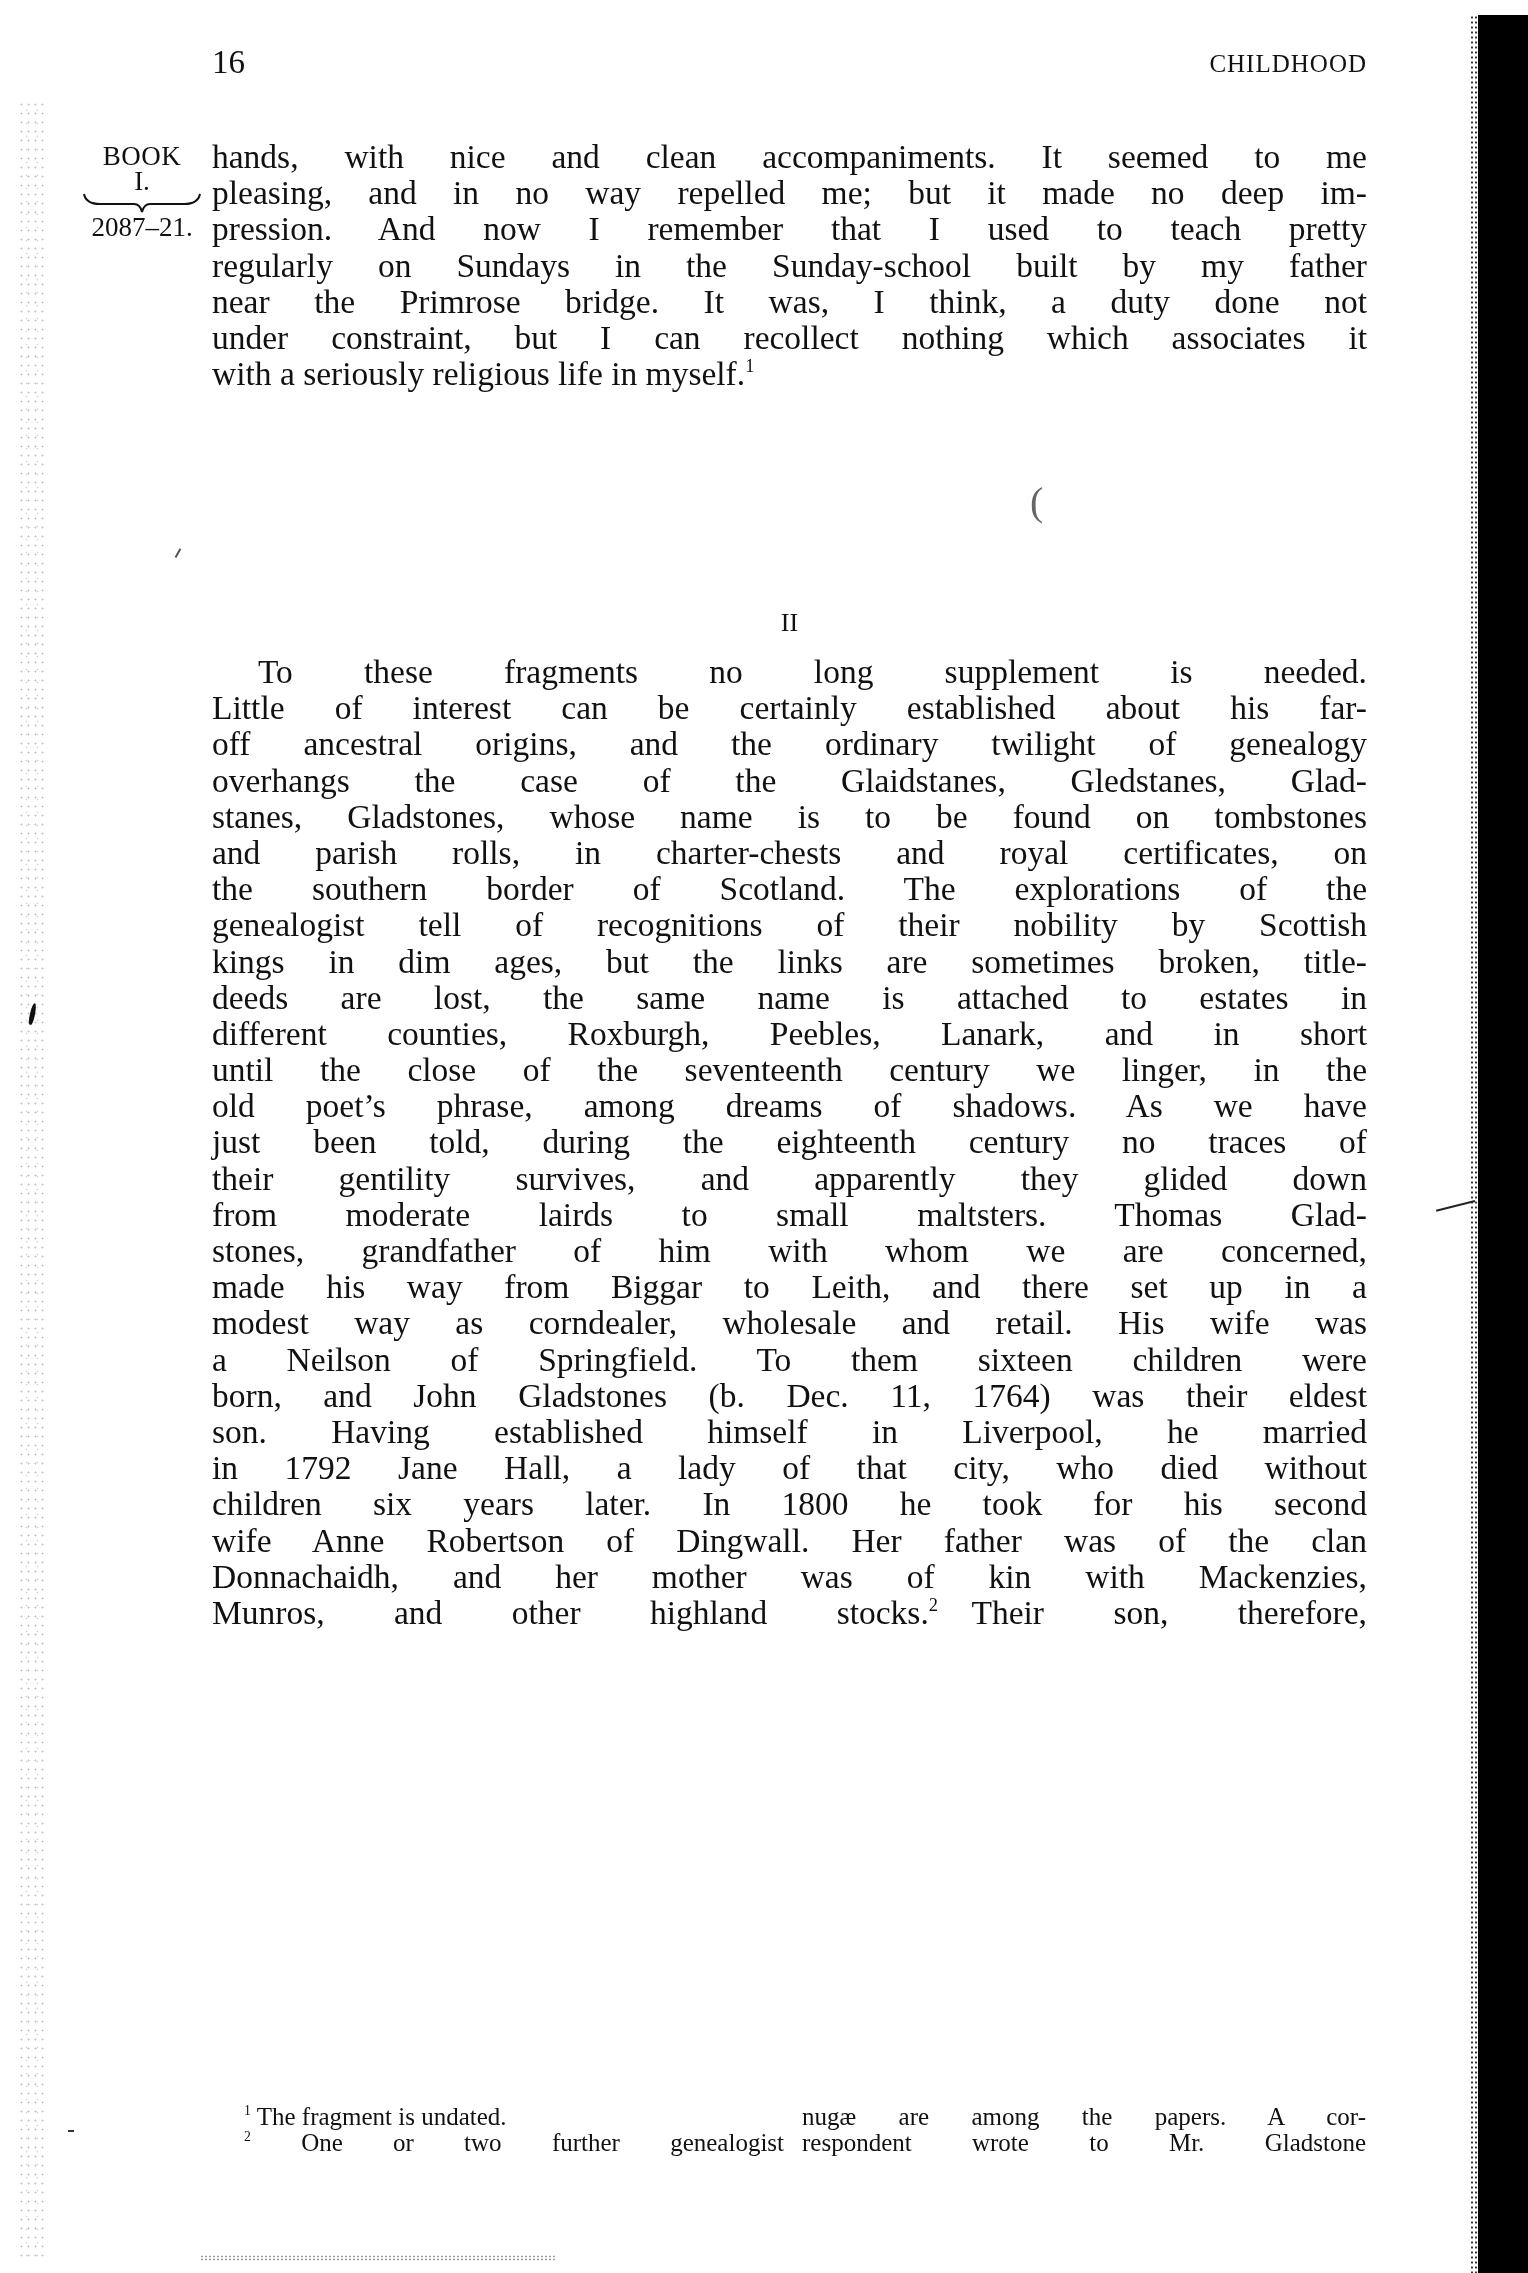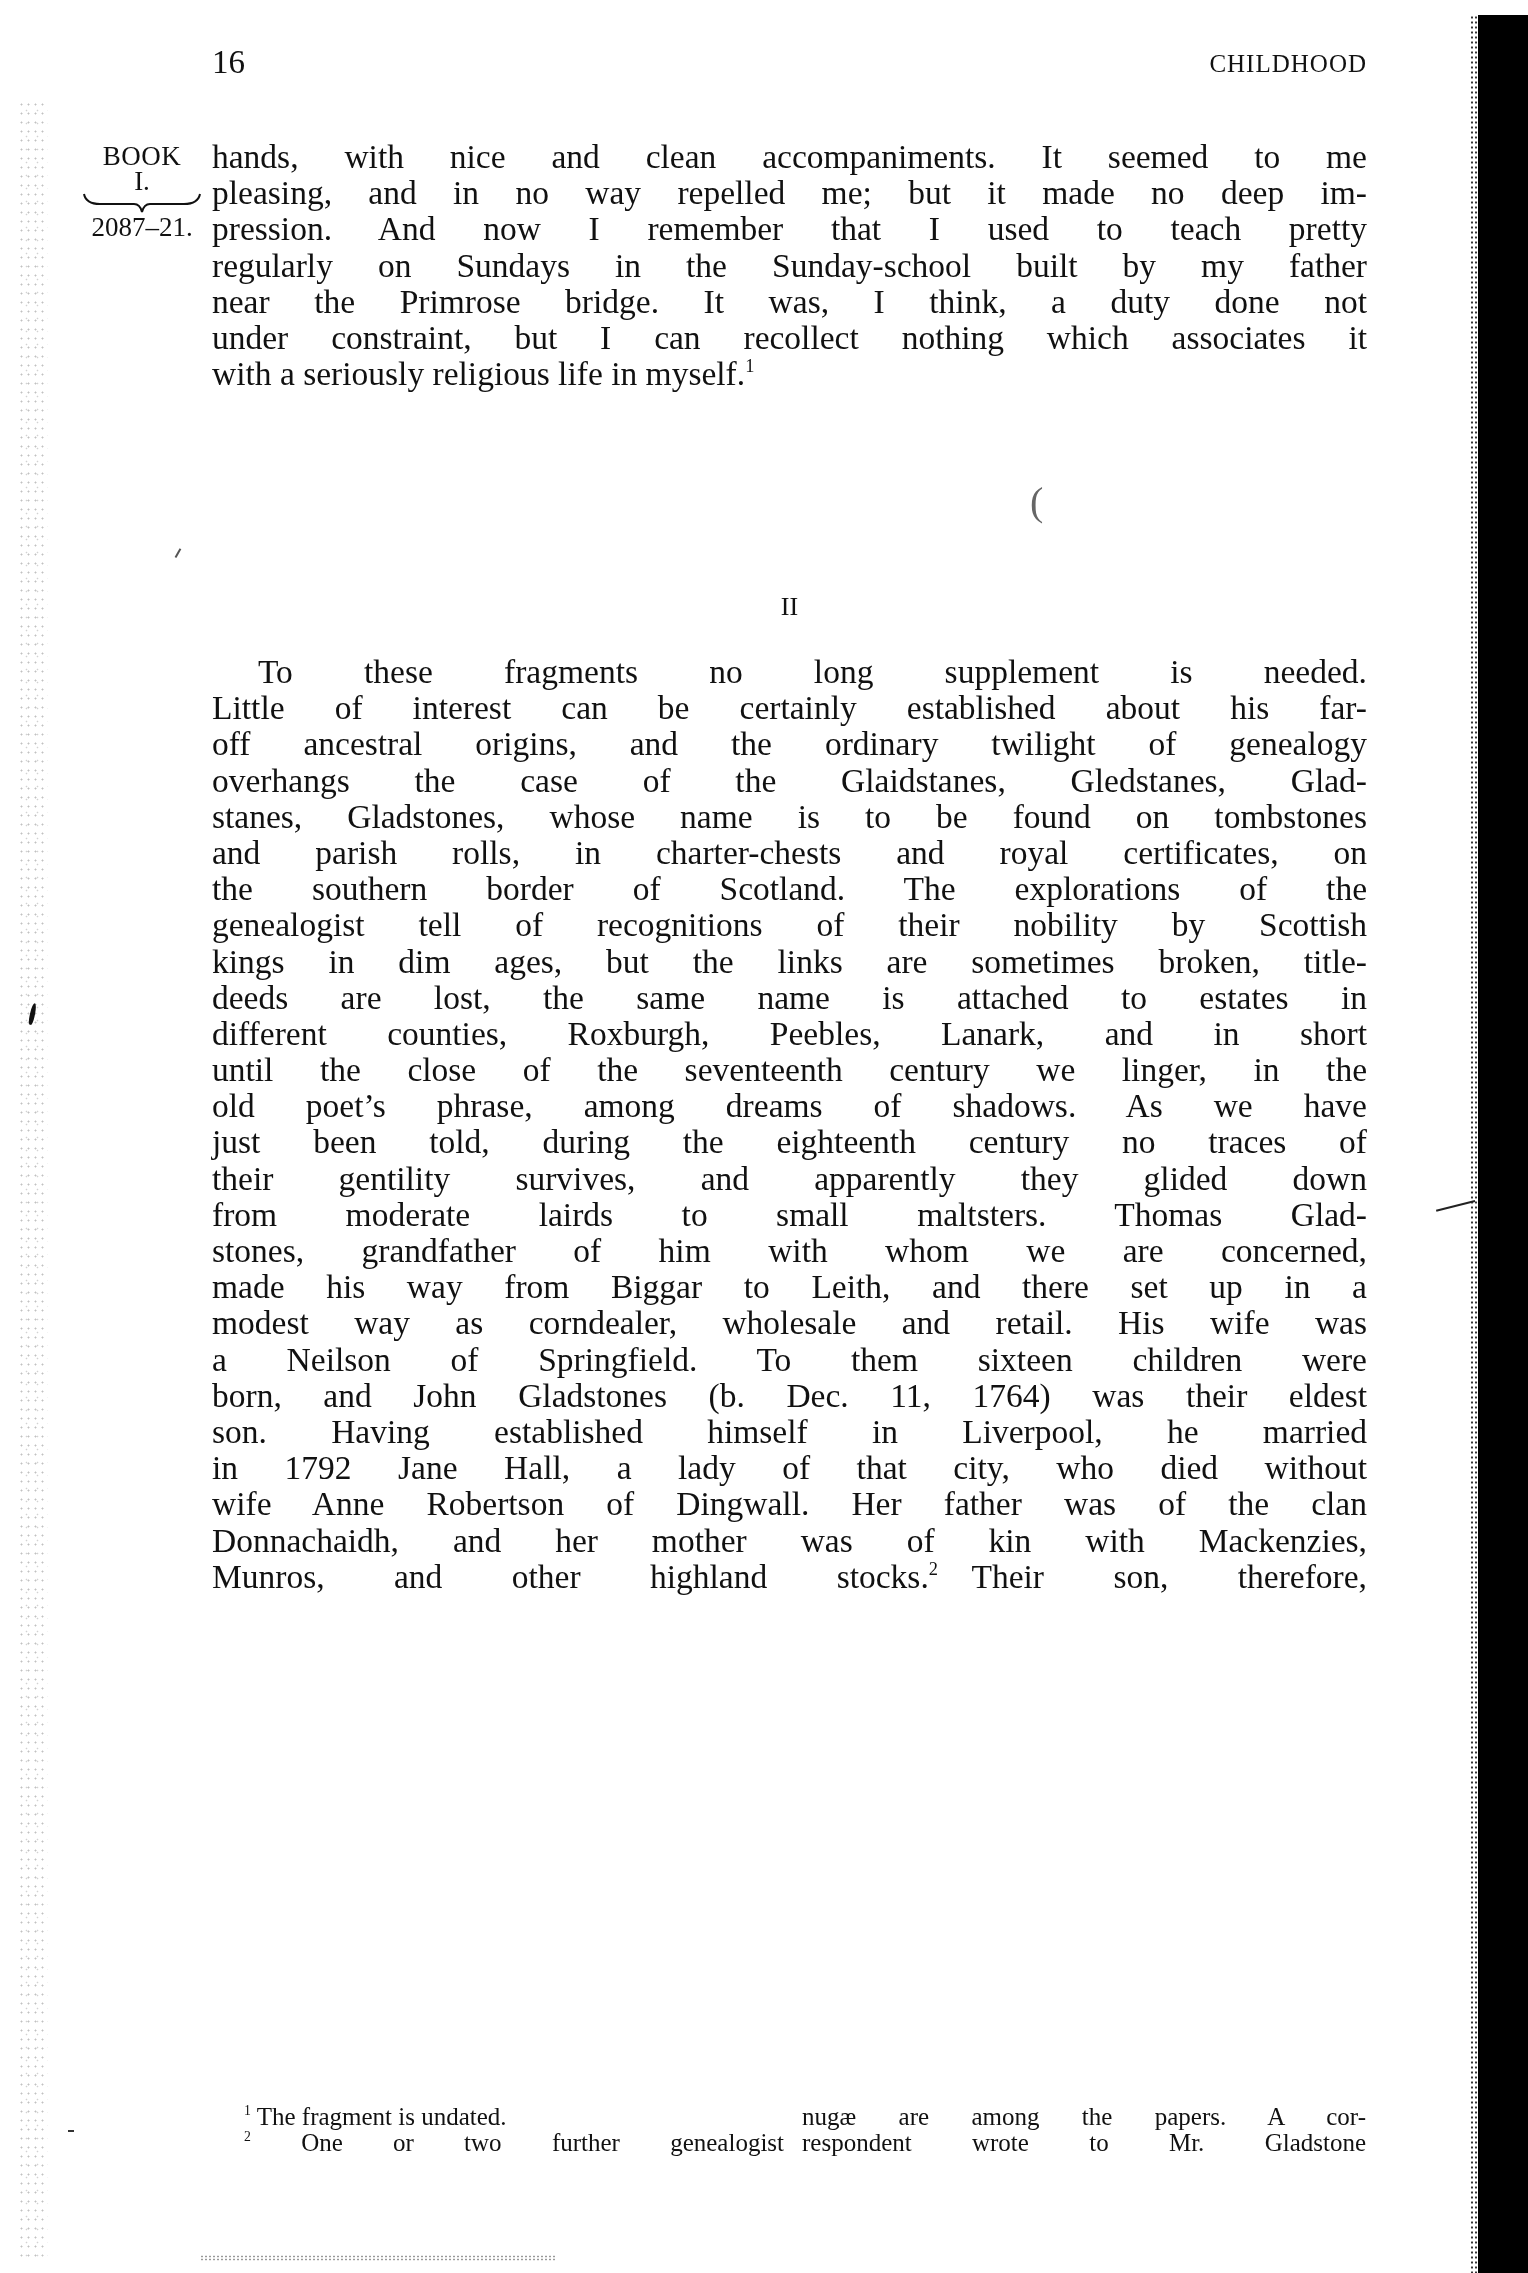--- a/index.html
+++ b/index.html
@@ -135,21 +135,21 @@
       white-space: nowrap;
       text-align: justify;
       text-align-last: justify;
       height: 36.2px;
     }
     .line.last { text-align-last: left; }
     .block-1 { top: 139px; }
     .section-num {
       position: absolute;
       left: 212px; width: 1155px;
-      top: 592px;
+      top: 608px;
       text-align: center;
       font-size: 26px;
     }
     .block-2 { top: 654px; }
     .indent { padding-left: 46px; }
     sup {
       font-size: 0.55em;
       vertical-align: 0.7em;
       line-height: 0;
     }
@@ -242,20 +242,21 @@
     <span class="line">just been told, during the eighteenth century no traces of</span>
     <span class="line">their gentility survives, and apparently they glided down</span>
     <span class="line">from moderate lairds to small maltsters.  Thomas Glad-</span>
     <span class="line">stones, grandfather of him with whom we are concerned,</span>
     <span class="line">made his way from Biggar to Leith, and there set up in a</span>
     <span class="line">modest way as corndealer, wholesale and retail.  His wife was</span>
     <span class="line">a Neilson of Springfield.  To them sixteen children were</span>
     <span class="line">born, and John Gladstones (b. Dec. 11, 1764) was their eldest</span>
     <span class="line">son.  Having established himself in Liverpool, he married</span>
     <span class="line">in 1792 Jane Hall, a lady of that city, who died without</span>
+    <span class="line">children six years later.  In 1800 he took for his second</span>
     <span class="line">wife Anne Robertson of Dingwall.  Her father was of the clan</span>
     <span class="line">Donnachaidh, and her mother was of kin with Mackenzies,</span>
     <span class="line"><span>Munros, and other highland stocks.</span><sup>2</sup> <span>Their son, therefore,</span></span>
   </div>
 
   <div class="footnotes">
     <div class="fn-col left">
       <span class="fn-line left-align"><sup>1</sup> <span>The fragment is undated.</span></span>
       <span class="fn-line"><sup>2</sup> <span>One or two further genealogist</span></span>
     </div>

